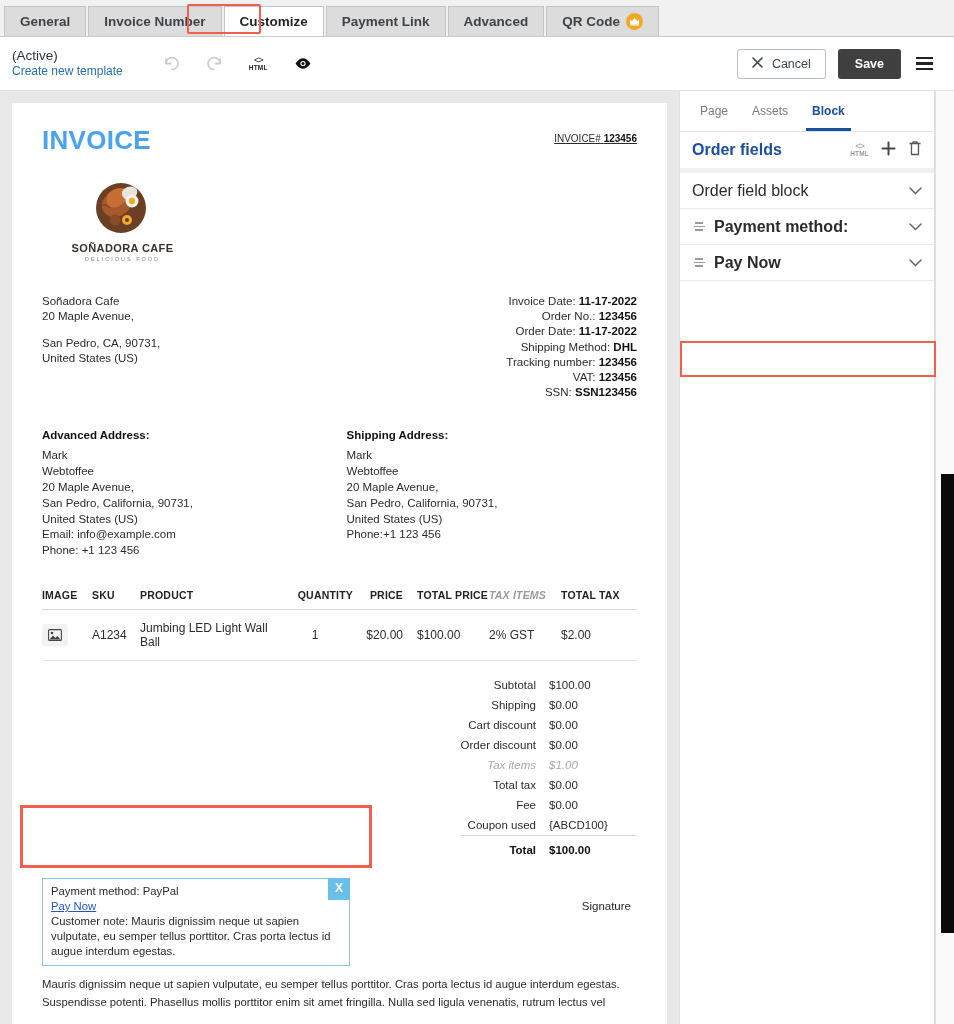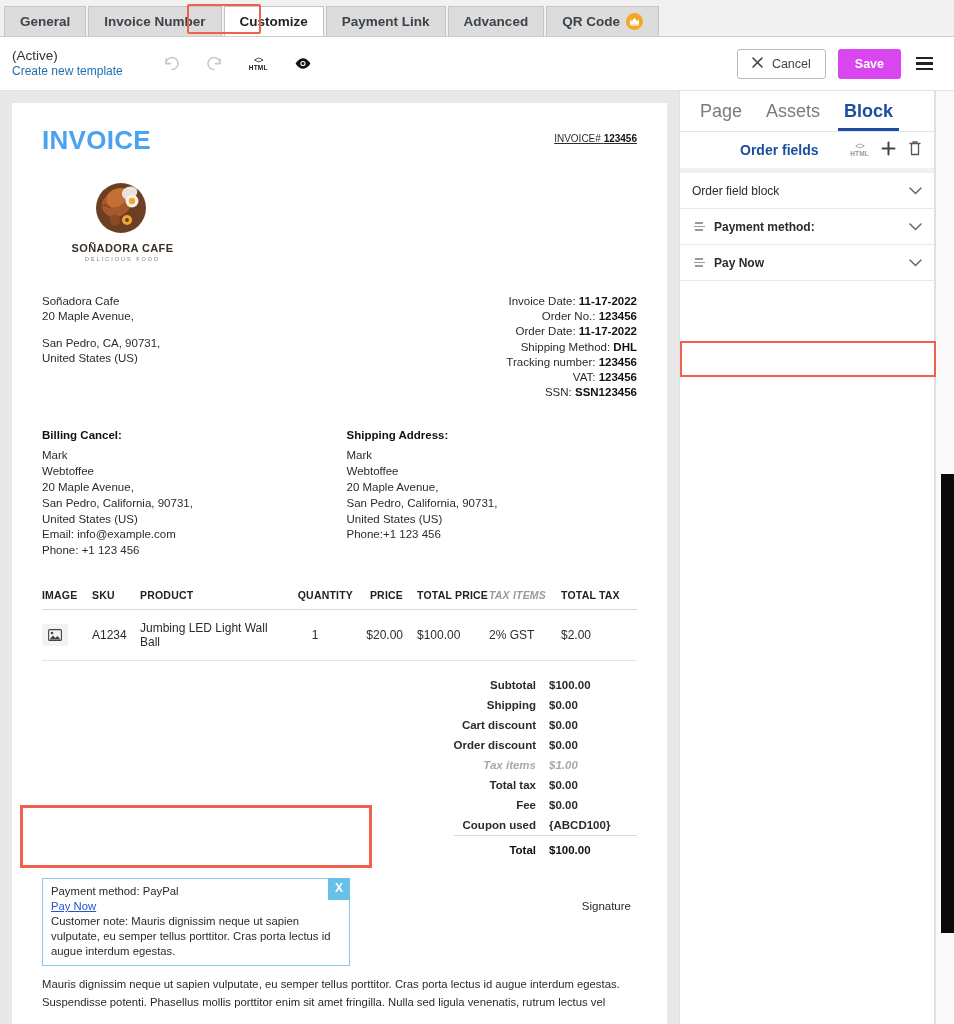--- a/index.html
+++ b/index.html
@@ -52,21 +52,21 @@
   .right-actions {
     margin-left: auto; display: flex; align-items: center; gap: 12px; padding-right: 18px;
   }
   .btn-cancel {
     display: flex; align-items: center; gap: 9px;
     height: 30px; padding: 0 14px; background: #fff;
     border: 1px solid #b5bcc2; border-radius: 3px;
     font-size: 12.5px; color: #3c434a; cursor: pointer; margin-left: 16px;
   }
   .btn-save {
-    height: 30px; padding: 0 17px; background: #d946ef; border: none; border-radius: 3px;
+    height: 30px; padding: 0 17px; background: #404040; border: none; border-radius: 3px;
     color: #fff; font-size: 12.5px; font-weight: bold; cursor: pointer;
     display: flex; align-items: center;
   }
   .hamburger { display: flex; flex-direction: column; gap: 3px; cursor: pointer; padding: 3px; }
   .hamburger span { display: block; width: 17px; height: 2.5px; background: #1d2327; }
 
   
   .canvas-wrap {
     position: absolute; top: 91px; left: 0; width: 679px; height: 933px;
     background: #e8e8e8; padding: 12px; overflow: hidden;
@@ -111,21 +111,21 @@
   .thumb {
     width: 26px; height: 22px; background: #f2f2f2; border-radius: 3px;
     display: flex; align-items: center; justify-content: center;
   }
   .col-qty, .col-price { text-align: right; padding-right: 0; }
   td.col-qty { text-align: center; }
 
   
   .totals { margin-top: 14px; display: flex; justify-content: flex-end; }
   .totals table { border-collapse: collapse; }
-  .totals td { font-size: 11.5px; color: #2b2b2b; padding: 4px 0; font-weight: bold; }
+  .totals td { font-size: 11.5px; color: #2b2b2b; padding: 4px 0; }
   .totals td.lbl { text-align: right; padding-right: 13px; white-space: nowrap; }
   .totals tr.tax-items td { color: #a8a8a8; font-style: italic; }
   .totals tr.grand td { border-top: 1px solid #d9d9d9; padding-top: 8px; font-weight: bold; color: #111; }
   .totals td.val { min-width: 88px; }
 
   
   .pay-area { margin-top: 18px; display: flex; justify-content: space-between; align-items: flex-start; }
   .pay-box {
     position: relative; border: 1px solid #8dc6ea; background: #fff;
     padding: 5px 8px 6px 8px; width: 308px; font-size: 11.3px; color: #2b2b2b; line-height: 1.33;
@@ -145,38 +145,38 @@
     border: 3px solid #f0604d; pointer-events: none;
   }
 
   
   .panel {
     position: absolute; top: 91px; left: 679px; width: 256px; height: 933px;
     background: #fff; border-left: 1px solid #e0e0e0; border-right: 1px solid #e0e0e0;
   }
   .panel-tabs { display: flex; height: 41px; align-items: stretch; border-bottom: 1px solid #e4e4e4; padding-left: 8px; }
   .ptab {
-    display: flex; align-items: center; padding: 0 12px; font-size: 18px;
+    display: flex; align-items: center; padding: 0 12px; font-size: 12px;
     color: #7b7b7b; cursor: pointer; position: relative;
   }
   .ptab.active { color: #1a4fa0; font-weight: bold; }
   .ptab.active::after {
     content: ""; position: absolute; left: 6px; right: 6px; bottom: 0; height: 3px; background: #1a4fa0;
   }
   .panel-hdr {
     display: flex; align-items: center; height: 41px; padding: 0 12px;
     border-bottom: 5px solid #f0f0f0;
   }
-  .panel-hdr .ttl { font-size: 14px; font-weight: bold; color: #1a4fa0; margin-left: 48px; }
+  .panel-hdr .ttl { font-size: 16px; font-weight: bold; color: #1a4fa0; }
   .panel-hdr .acts { margin-left: auto; display: flex; align-items: center; gap: 12px; }
   .row {
     display: flex; align-items: center; height: 36px; padding: 0 12px;
     border-bottom: 1px solid #e9e9e9; font-size: 12px; color: #333; position: relative;
   }
-  .row .nm { font-weight: bold; font-size: 12px; color: #2b2b2b; }
+  .row .nm { font-weight: bold; font-size: 16px; color: #2b2b2b; }
   .row.plain .nm { font-weight: normal; }
   .drag { width: 14px; margin-right: 8px; display: flex; flex-direction: column; align-items: center; gap: 2px; cursor: grab; }
   .drag b { display: block; background: #9a9a9a; height: 1.5px; }
   .drag b:nth-child(1) { width: 8px; }
   .drag b:nth-child(2) { width: 11px; }
   .drag b:nth-child(3) { width: 8px; }
   .chev-d { margin-left: auto; color: #6b6b6b; font-size: 12px; cursor: pointer; }
   .row-highlight {
     position: absolute; left: 0; top: 250px; width: 256px; height: 36px;
     border: 2.5px solid #f0604d; pointer-events: none; z-index: 4;
@@ -313,21 +313,21 @@
           <div><span>Order Date:</span> <b>11-17-2022</b></div>
           <div><span>Shipping Method:</span> <b>DHL</b></div>
           <div><span>Tracking number:</span> <b>123456</b></div>
           <div><span>VAT:</span> <b>123456</b></div>
           <div><span>SSN:</span> <b>SSN123456</b></div>
         </div>
       </div>
 
       <div class="two-addr">
         <div class="col">
-          <h4>Billing Cancel:</h4>
+          <h4>Advanced Address:</h4>
           <div>Mark</div>
           <div>Webtoffee</div>
           <div>20 Maple Avenue,</div>
           <div>San Pedro, California, 90731,</div>
           <div>United States (US)</div>
           <div>Email: info@example.com</div>
           <div>Phone: +1 123 456</div>
         </div>
         <div class="col second">
           <h4>Shipping Address:</h4>

